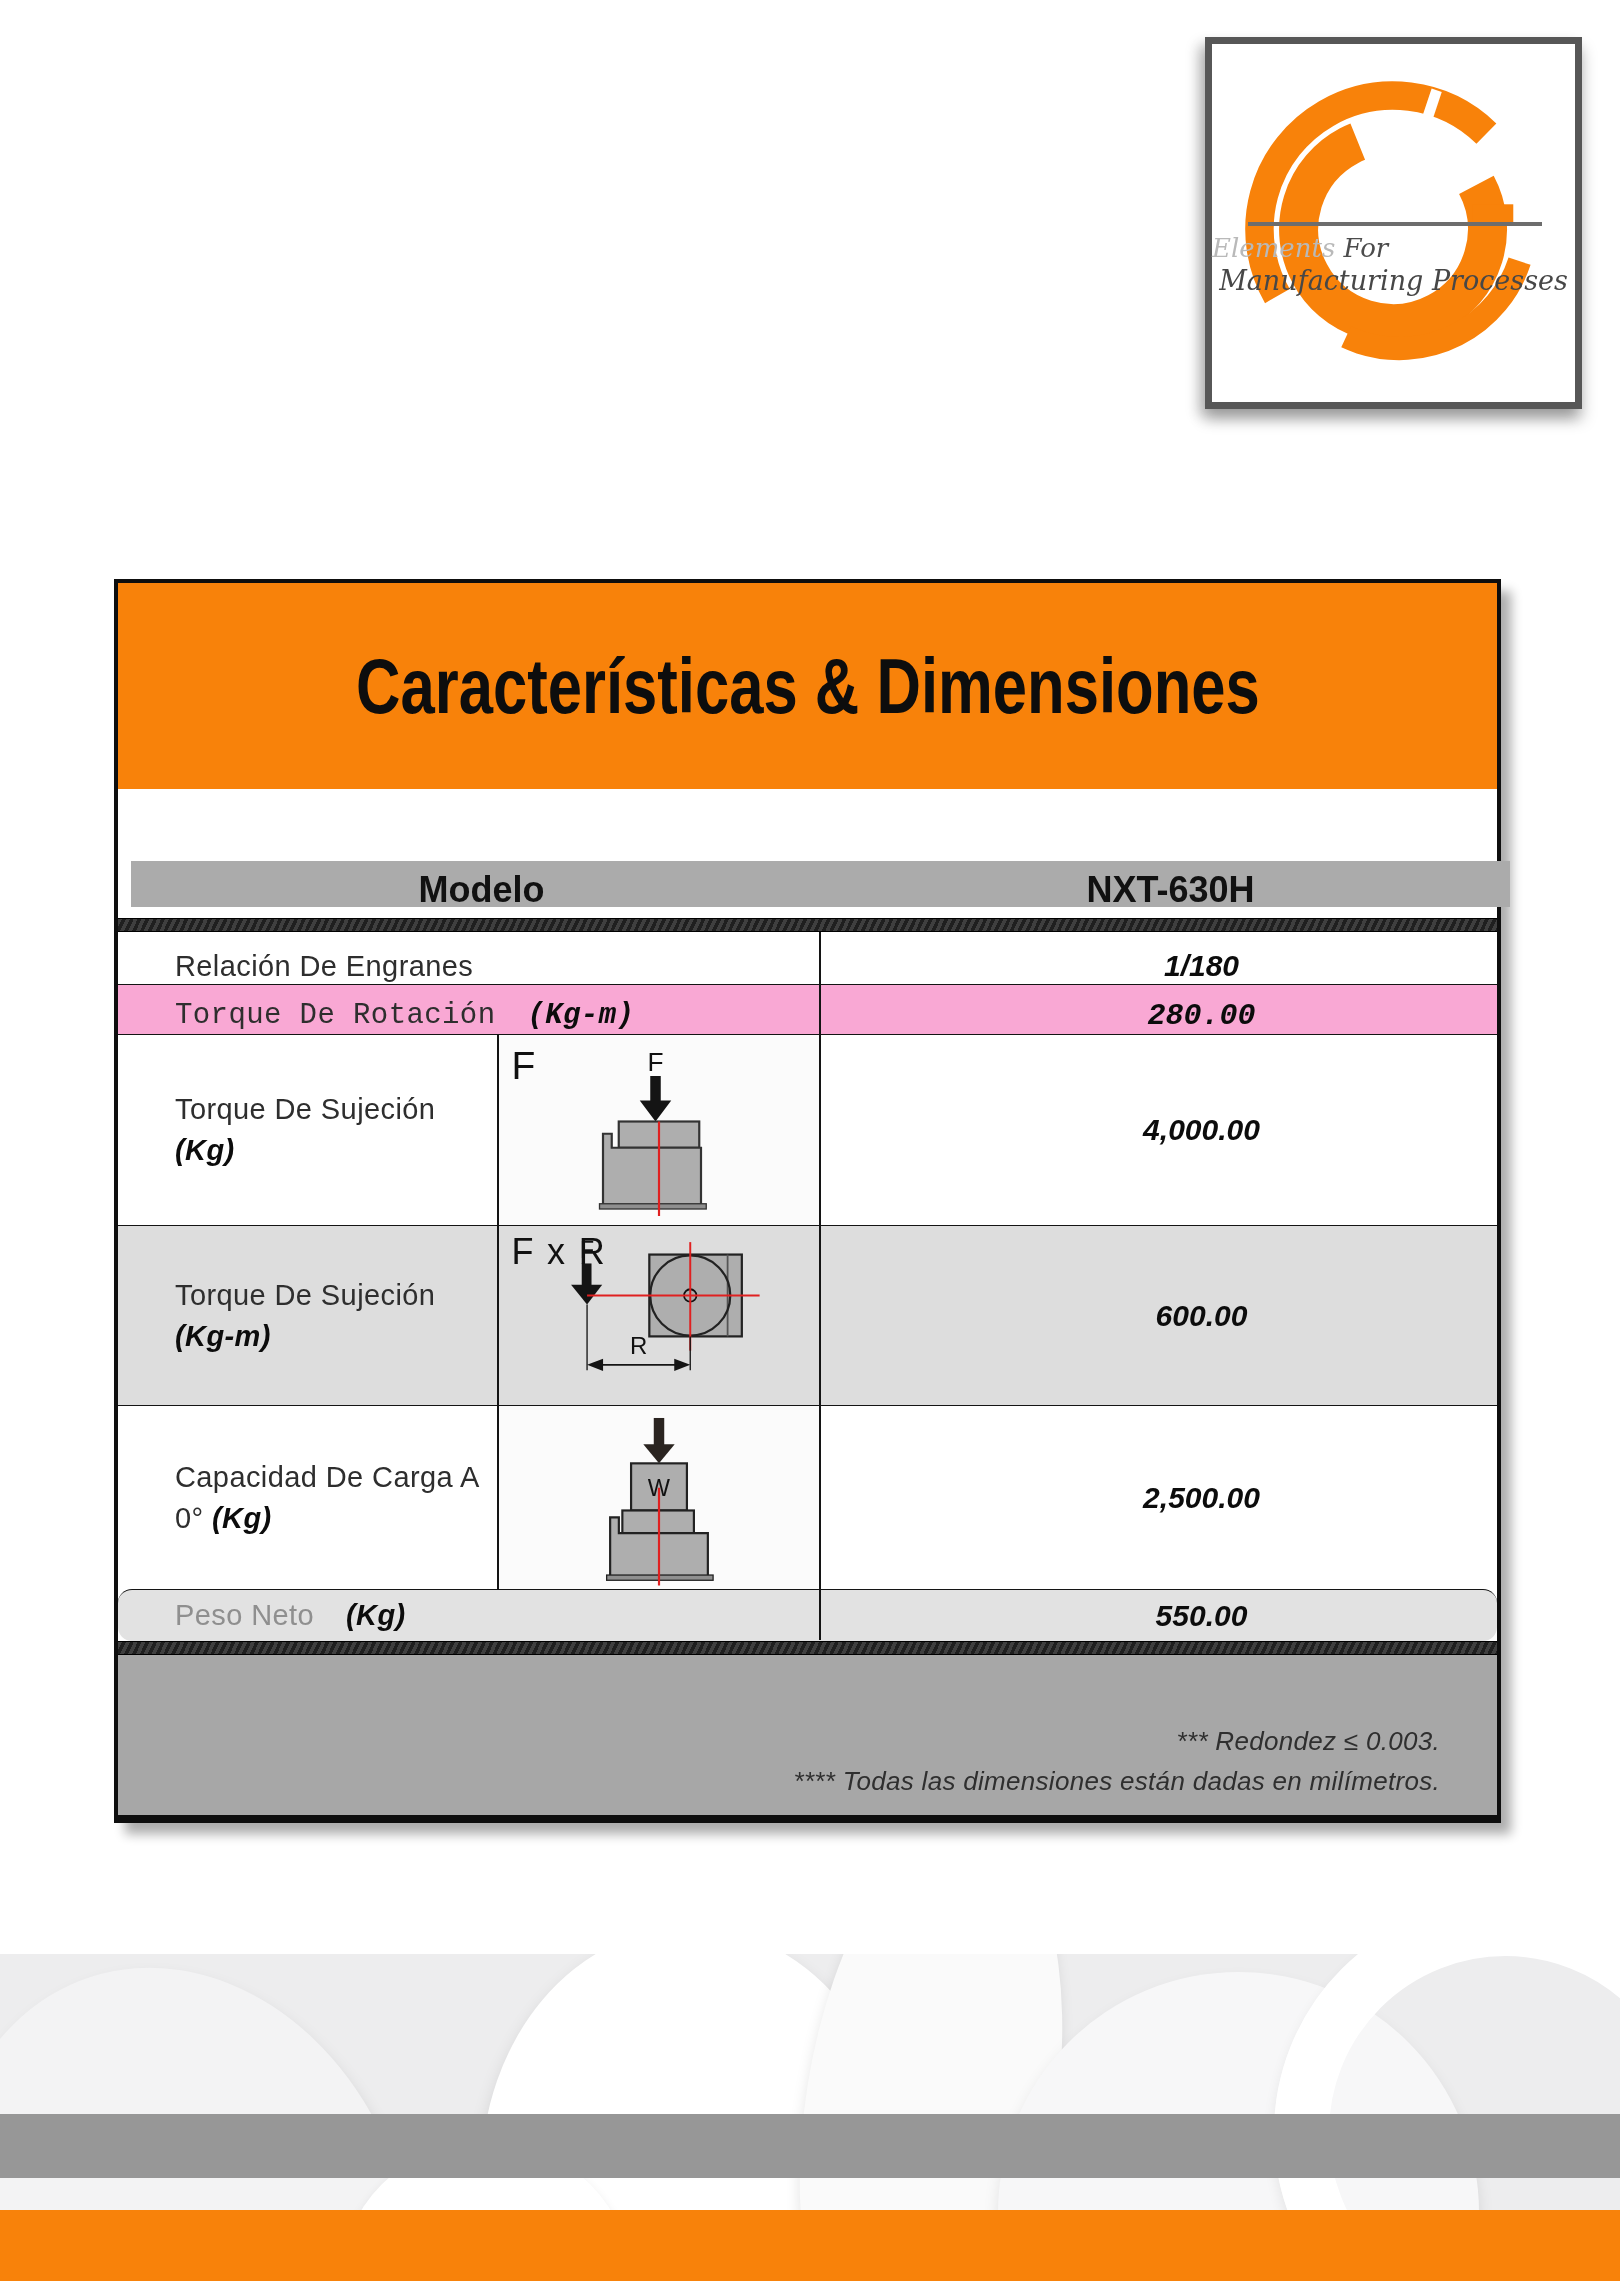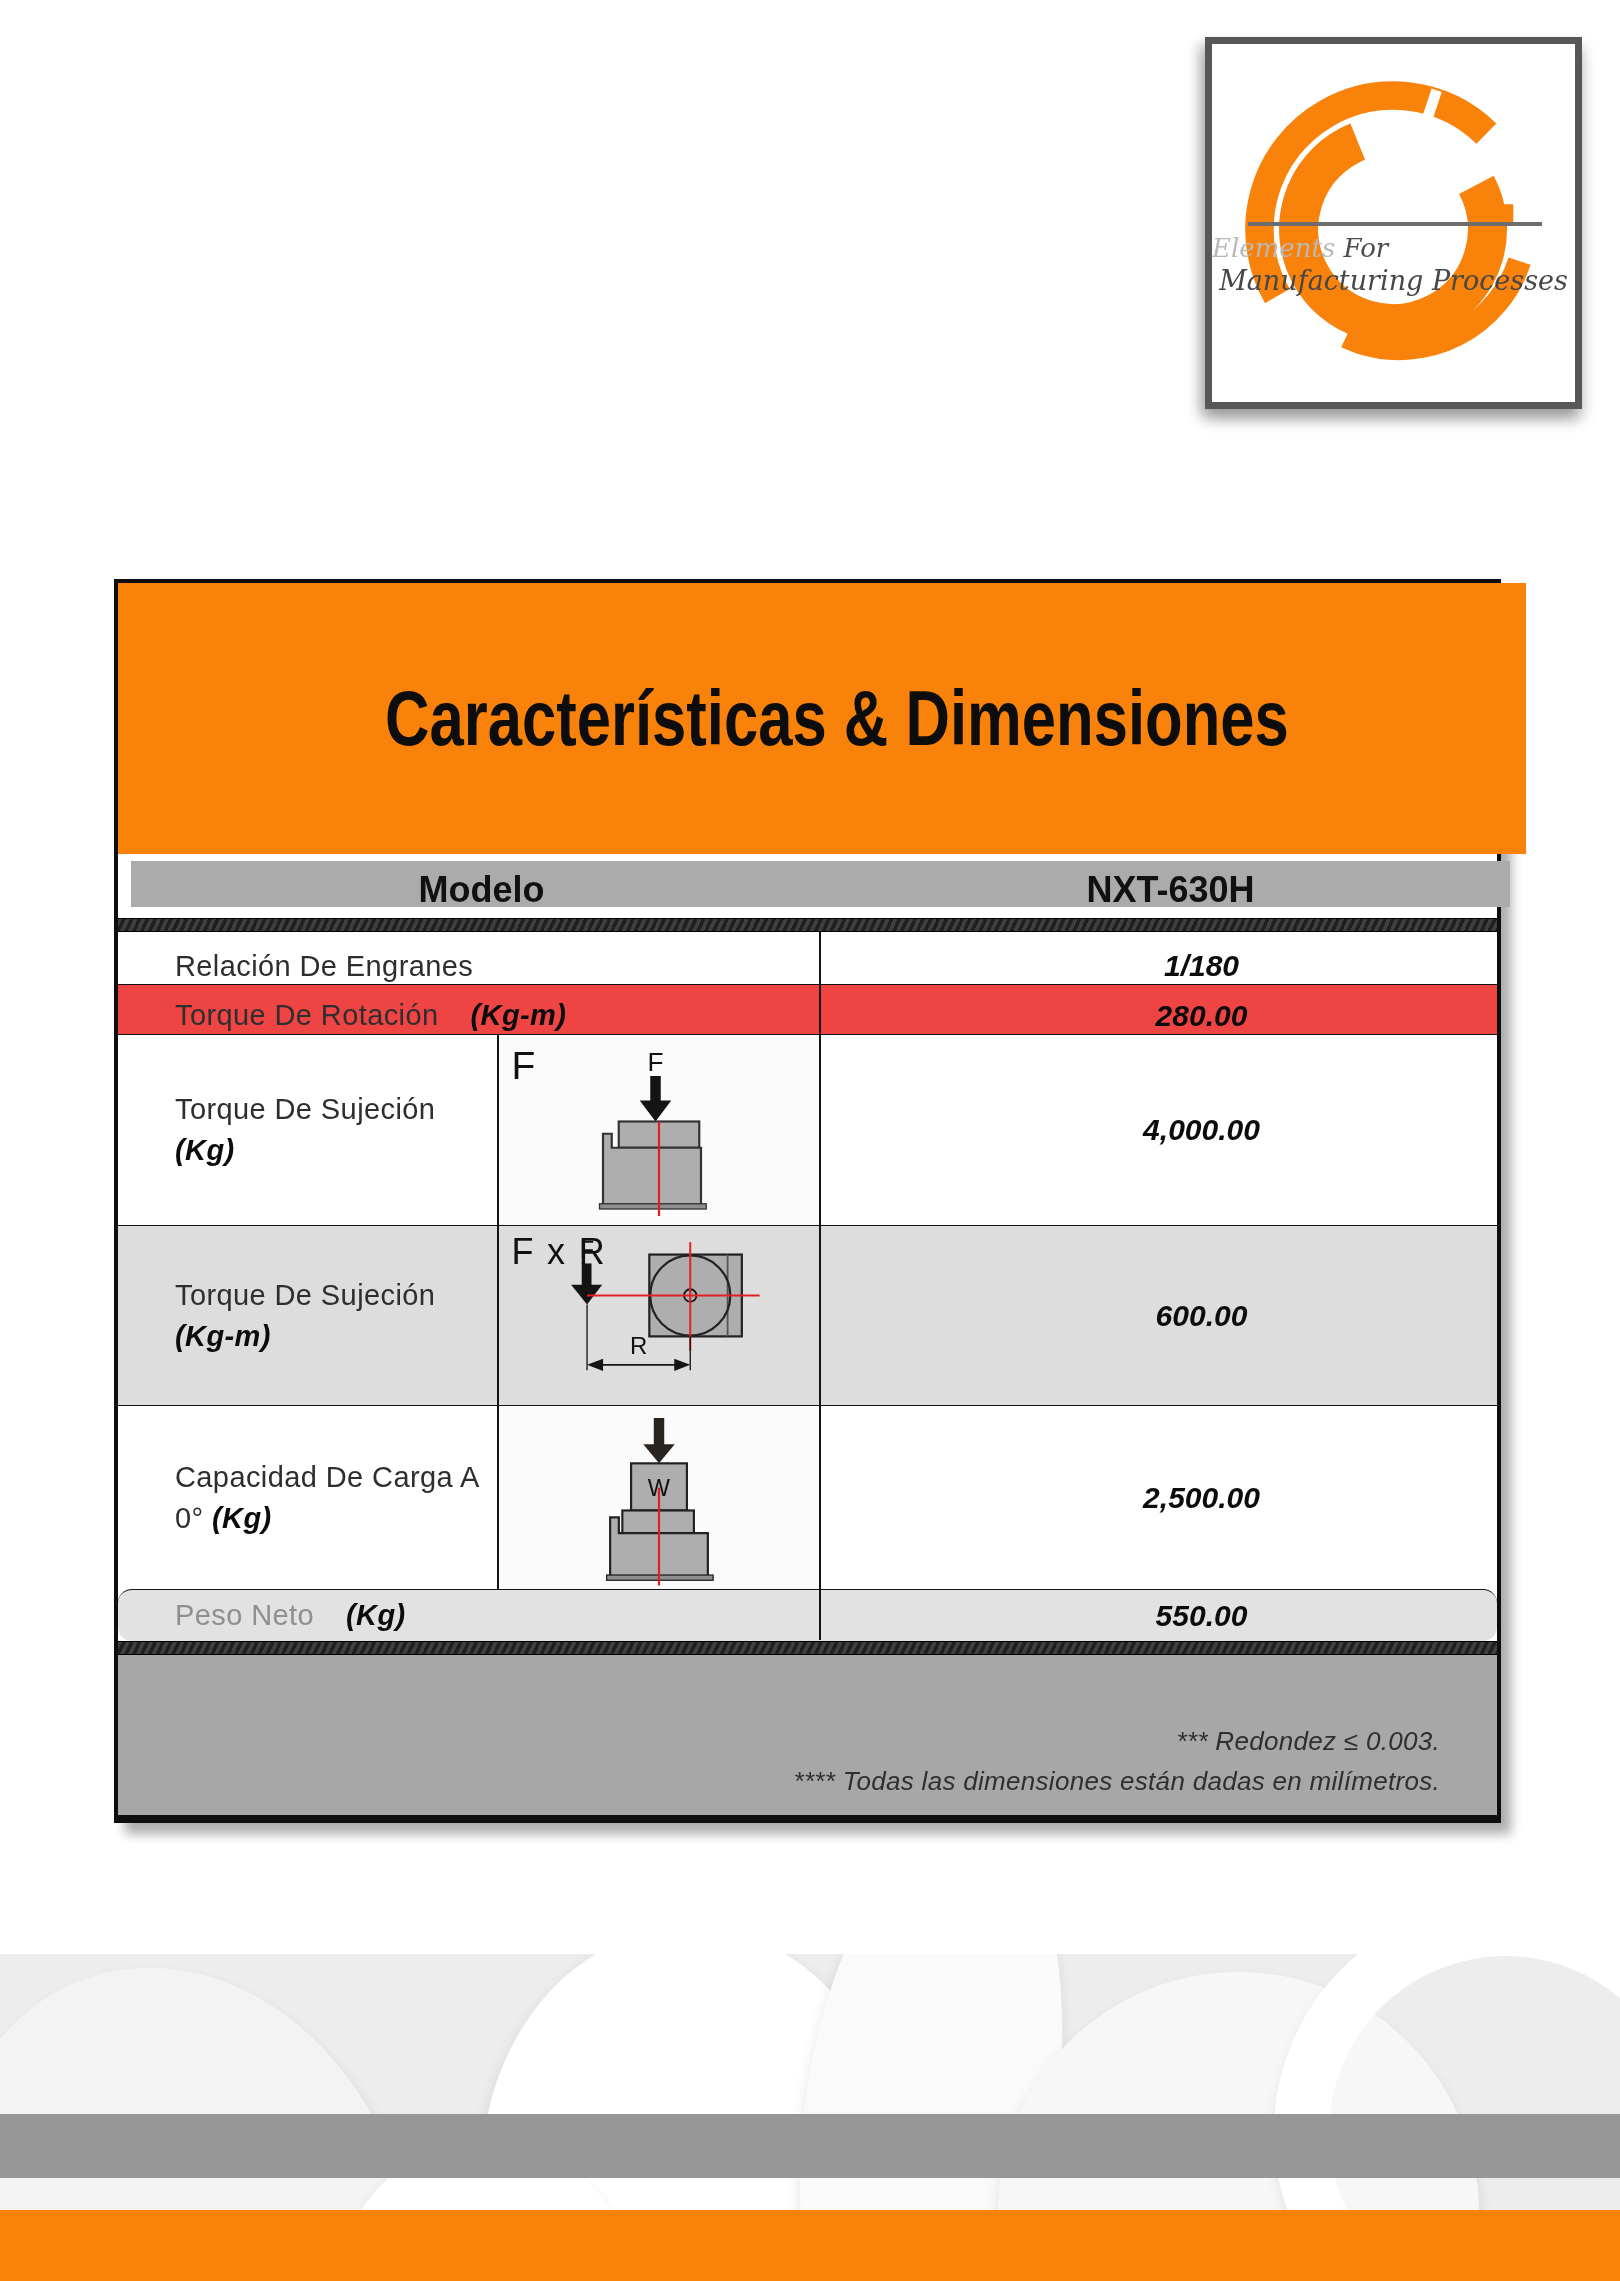--- a/index.html
+++ b/index.html
@@ -29,22 +29,22 @@
     position:absolute;left:0;top:221px;width:100%;text-align:center;
     font-family:"DejaVu Serif", serif;font-style:italic;font-size:27px;color:#474747;
   }
   
   .sheet{
     position:absolute;left:114px;top:579px;width:1379px;height:1232px;
     background:#ffffff;border:4.5px solid #0e0e0e;border-bottom-width:8px;
     box-shadow:10.7px 11.6px 10.7px rgba(0,0,0,0.33);
   }
   .band-title{
-    position:absolute;left:0;top:0;width:100%;height:271px;background:#F8820A;
-    display:flex;align-items:center;justify-content:center;padding-left:29px;
+    position:absolute;left:0;top:0;width:100%;height:206px;background:#F8820A;
+    display:flex;align-items:center;justify-content:center;
   }
   .band-title .t{
     font-size:77px;font-weight:700;color:#0d0d0d;letter-spacing:0px;
     transform:scaleX(0.80);white-space:nowrap;
   }
   .band-model{
     position:absolute;left:0;top:278px;width:100%;height:46px;background:#ABABAB;margin-left:13px;
   }
   .band-model .m-label{
     position:absolute;left:0;top:0;width:701px;height:57px;line-height:57px;text-align:center;
@@ -56,21 +56,21 @@
   }
   .sep{
     position:absolute;left:0;width:100%;height:14.3px;
     background:repeating-linear-gradient(115deg,#3f3f3f 0 3.6px,#1f1f1f 3.6px 7.1px);
     border-top:1.8px solid #000;border-bottom:1.8px solid #000;box-sizing:border-box;
   }
   .sep.s1{top:335px;}
   .sep.s2{top:1058px;}
   .row{position:absolute;left:0;width:100%;box-sizing:border-box;}
   .r1{top:349px;height:68px;background:#ffffff;}
-  .r2{top:401px;height:62px;background:#ef4444;border-top:1.8px solid #141414;}
+  .r2{top:401px;height:62px;background:#f9a8d4;border-top:1.8px solid #141414;font-family:Liberation Mono, monospace;}
   .r3{top:451px;height:191px;background:#ffffff;border-top:1.8px solid #141414;}
   .r4{top:642px;height:180px;background:#DDDDDD;border-top:1.8px solid #141414;}
   .r5{top:822px;height:184px;background:#ffffff;border-top:1.8px solid #141414;}
   .r6{top:1006px;height:52px;background:#E2E2E2;border-top:1.8px solid #141414;border-radius:14px;}
   .v-div{position:absolute;width:1.8px;background:#141414;}
   .vd-main{left:701px;top:349px;height:708px;}
   .vd-diag{left:379px;top:451px;height:555px;}
   .lbl{
     position:absolute;left:57px;top:0;height:100%;display:flex;flex-direction:column;justify-content:center;
     font-size:29px;color:#2e2e2e;letter-spacing:0.4px;line-height:41px;white-space:nowrap;

